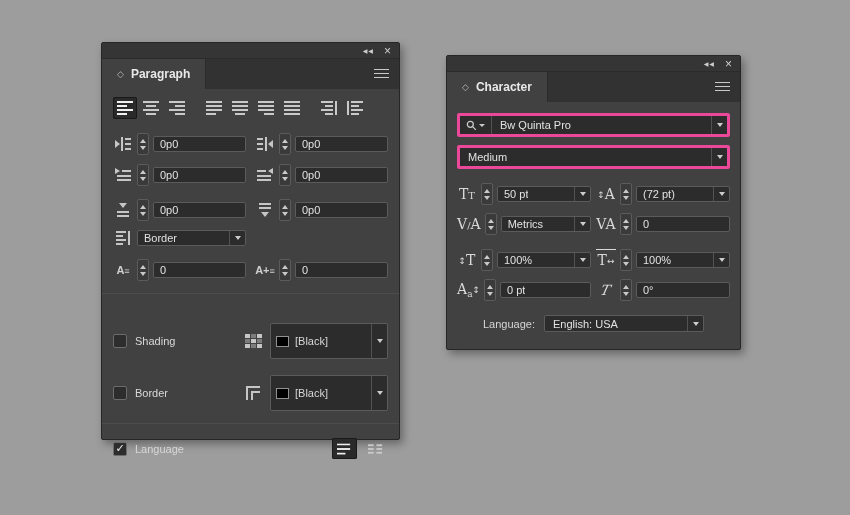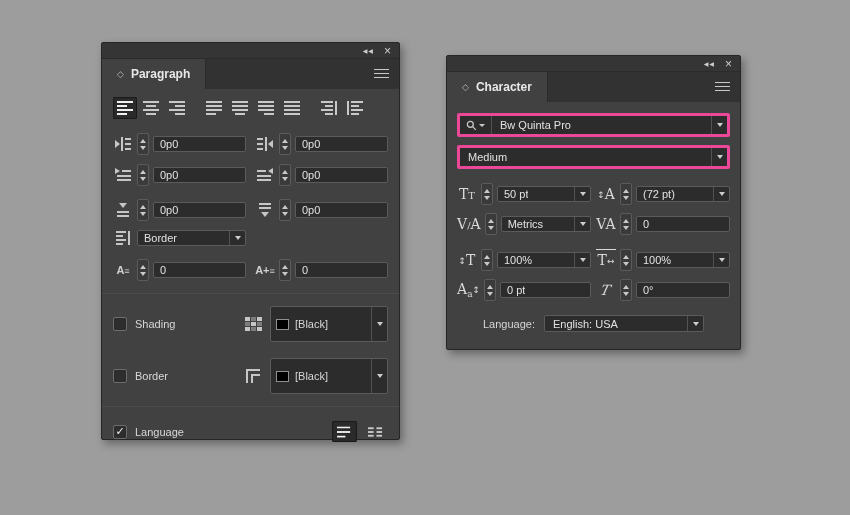--- a/index.html
+++ b/index.html
@@ -32,21 +32,21 @@
   .align-row{display:flex;align-items:center;margin-top:0}
   .abtn{width:24px;height:22px;display:flex;align-items:center;justify-content:center;
         border-radius:2px;color:#c9c9c9;cursor:pointer}
   .abtn+.abtn{margin-left:2px}
   .abtn.group-gap{margin-left:13px}
   .abtn.selected{background:#2a2a2a;box-shadow:inset 0 0 0 1px #191919;color:#f0f0f0}
   .abtn svg{width:16px;height:14px;fill:currentColor}
 
   
   .rowpair{display:flex;justify-content:space-between}
-  .mt14{margin-top:14px}.mt13{margin-top:13px}.mt12{margin-top:12px}
+  .mt14{margin-top:14px}.mt13{margin-top:13px}.mt12{margin-top:29px}
   .mt9{margin-top:9px}.mt8{margin-top:8px}.mt16{margin-top:16px}
   .ctrl{display:flex;align-items:center;gap:4px;width:133px}
   .ctrl.cw{width:134px}
   .cicon{flex:0 0 20px;height:16px;display:flex;align-items:center;justify-content:center;color:#c6c6c6}
   .cicon svg{width:16px;height:14px;fill:currentColor}
   .cicon.wide svg{width:18px}
   .txticon{font-size:11px;font-weight:bold;color:#cfcfcf;line-height:1;white-space:nowrap}
   .txticon .mini{font-style:normal;font-size:9px}
 
   .stepper{flex:0 0 12px;height:22px;background:#3a3a3a;border:1px solid #5b5b5b;border-radius:2px;

